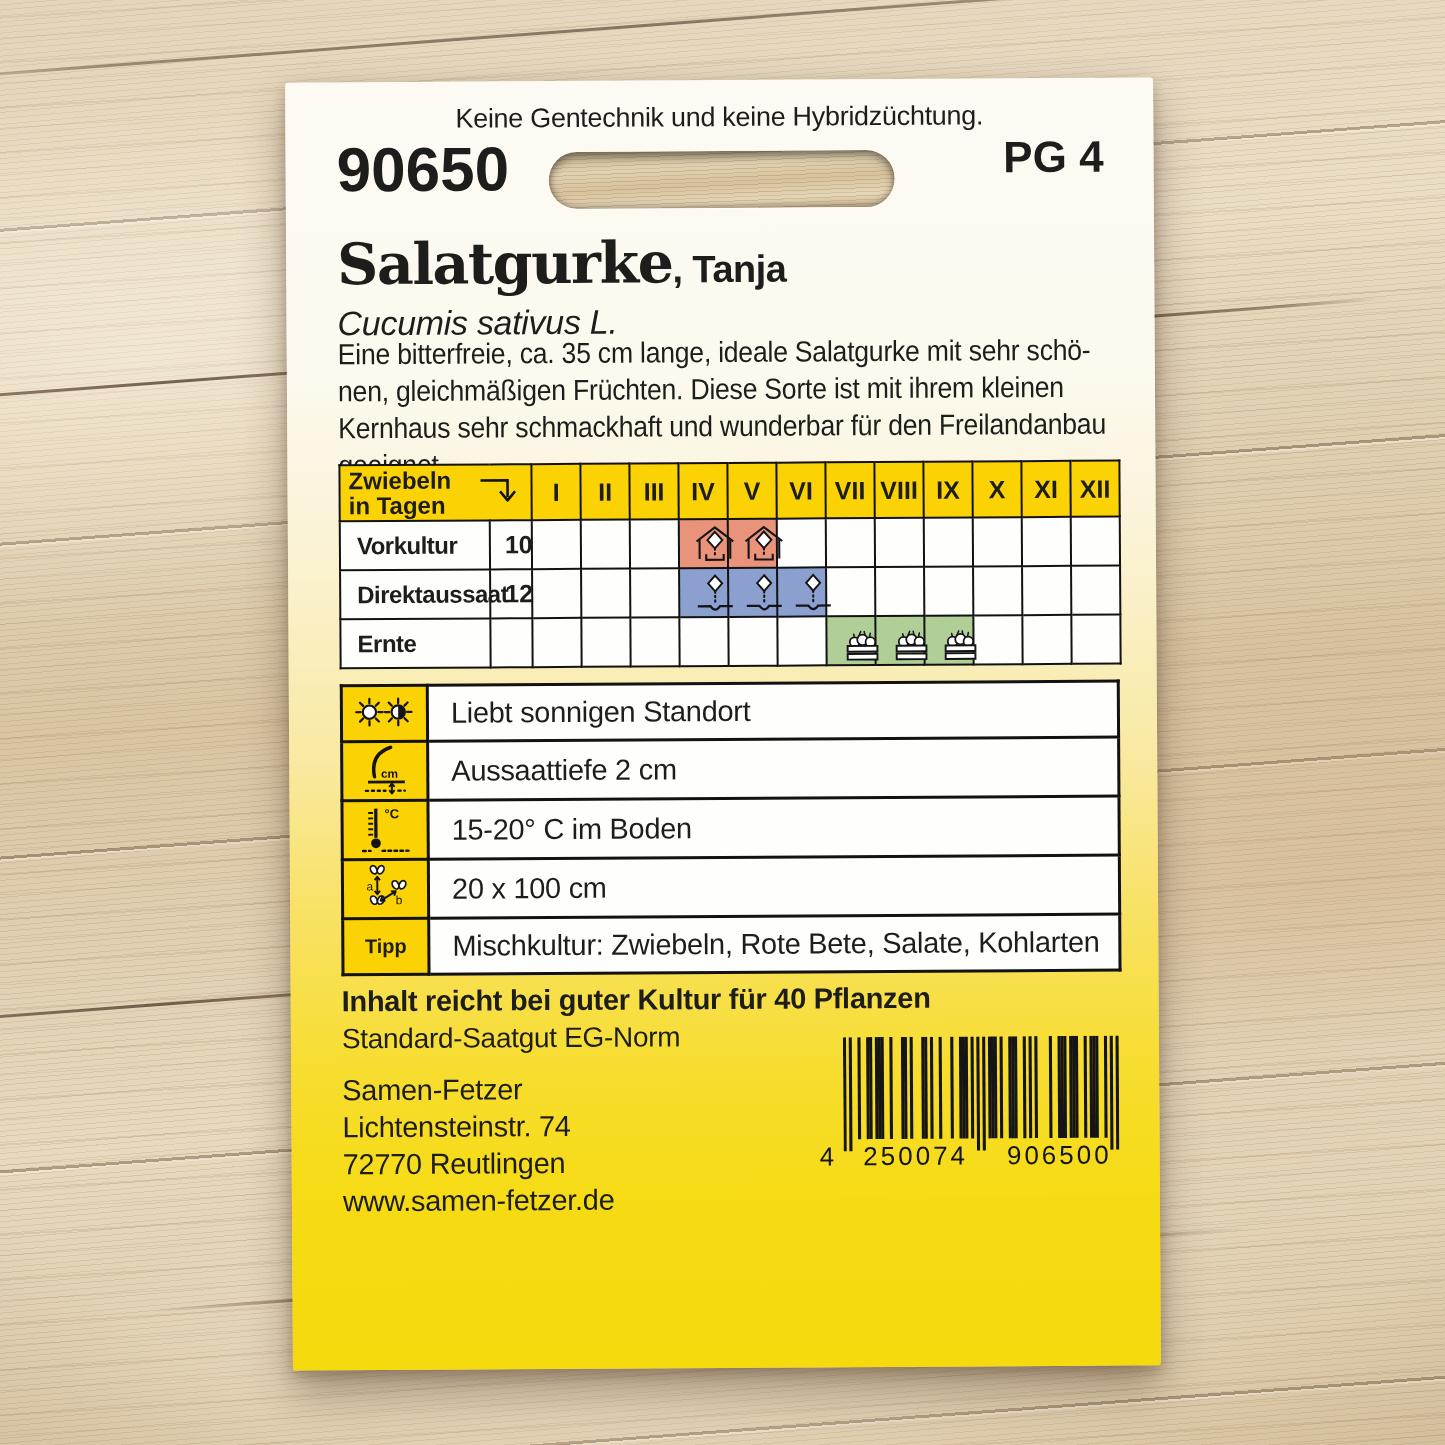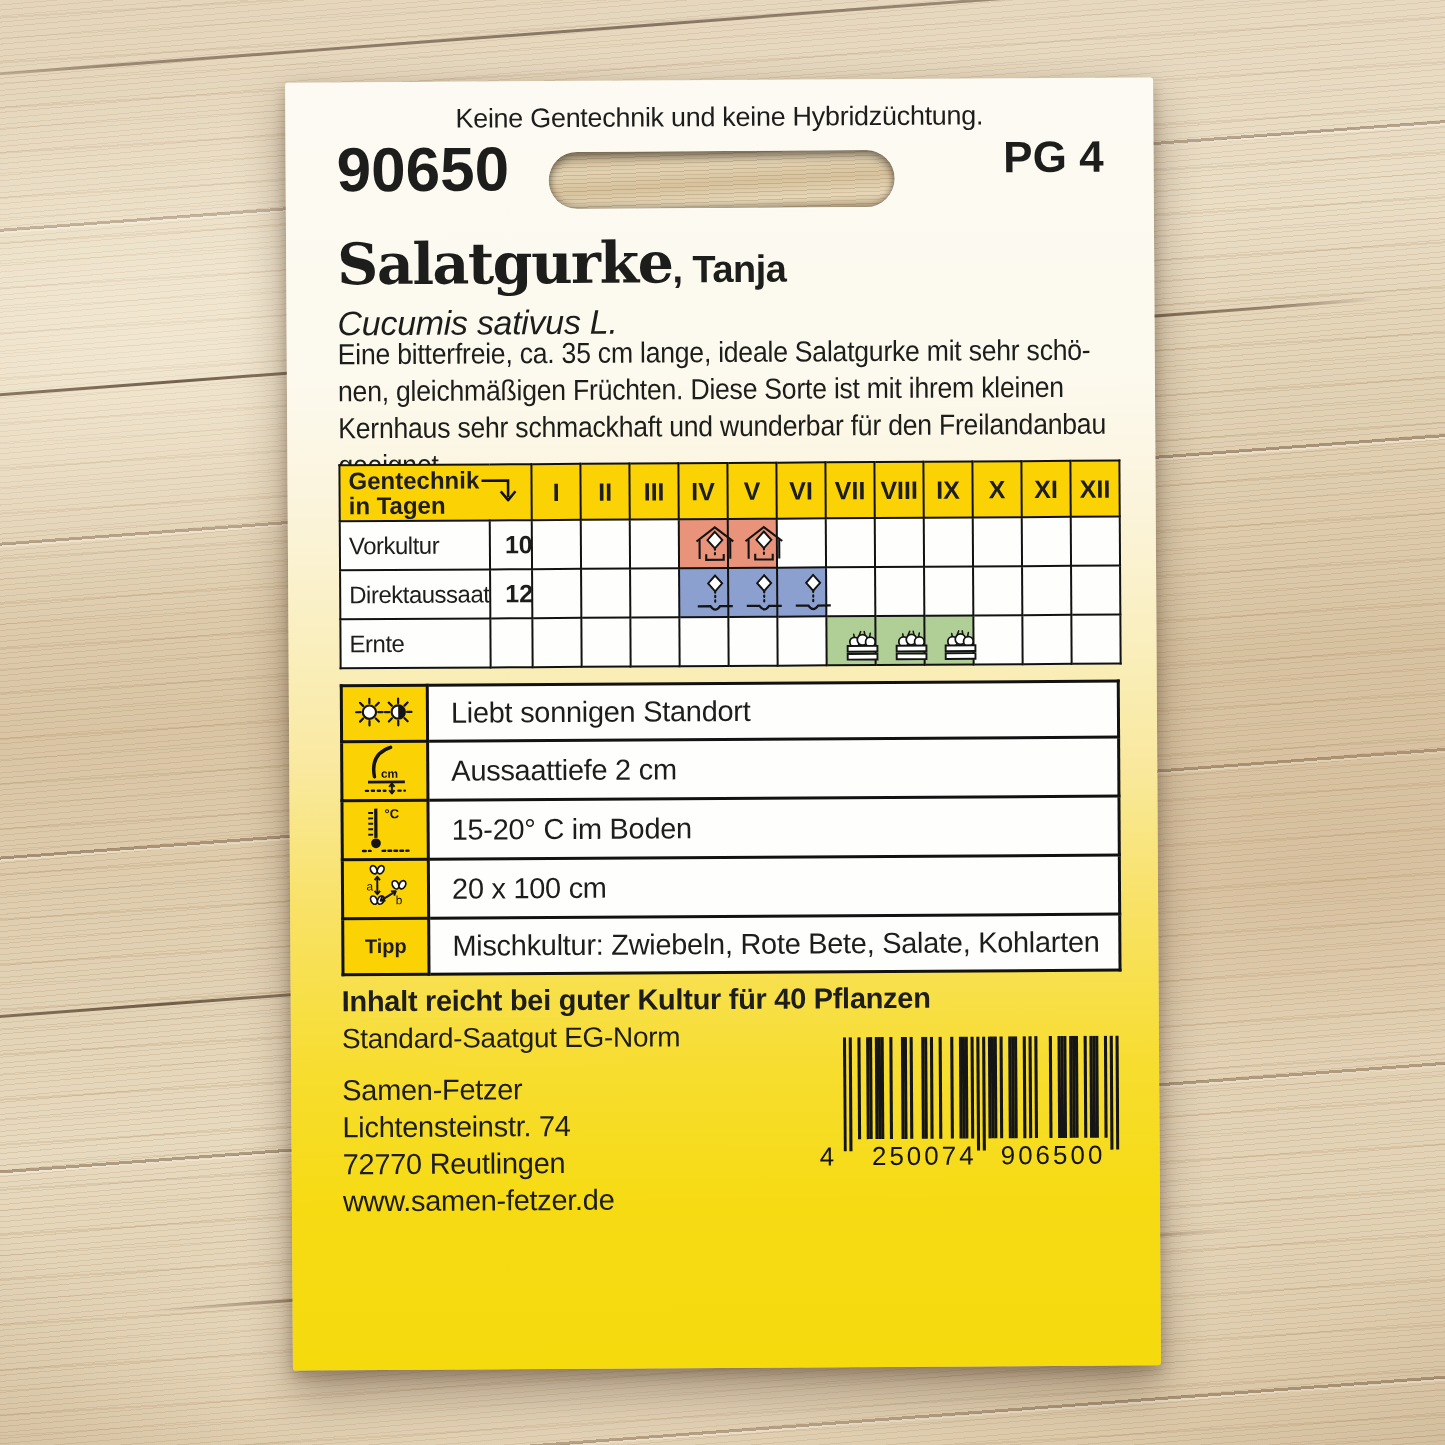--- a/index.html
+++ b/index.html
@@ -48,43 +48,43 @@
 
   
   table{border-collapse:collapse;}
   .calendar{position:absolute;left:51px;top:382px;width:780px;table-layout:fixed;}
   .calendar th,.calendar td{border:2px solid #121212;padding:0;}
   .calendar th{background:var(--table-yellow,#fbd304);height:54px;font-size:25px;}
   .cal-head-label{text-align:left;}
   .cal-head-inner{display:flex;align-items:center;justify-content:space-between;padding:2px 10px 2px 8px;}
   .cal-head-text{font-size:24px;line-height:25px;font-weight:bold;text-align:left;}
   .calendar td{background:#fefefc;height:47px;text-align:center;padding-left:14px;}
-  td.cal-label{text-align:left;padding-left:8px;font-weight:normal;font-size:24px;letter-spacing:-0.5px;}
+  td.cal-label{text-align:left;padding-left:16px;font-weight:bold;font-size:24px;letter-spacing:-0.5px;}
   td.cal-days{font-weight:bold;font-size:25px;}
   td.cal-cell svg{display:block;margin:1px auto 0;}
 
   
   .info{position:absolute;left:51px;top:602px;width:780px;table-layout:fixed;}
   .info td{border:3px solid #121212;height:53px;padding:0;}
   td.info-icon{background:var(--table-yellow,#fbd304);text-align:center;vertical-align:middle;margin-top:20px;}
   td.info-icon .tipp{font-weight:bold;font-size:20px;}
   td.info-text{background:#fefefc;padding-left:22px;font-size:29px;letter-spacing:-0.3px;}
 
   .yield{position:absolute;left:51px;top:903px;font-size:29px;font-weight:bold;letter-spacing:-0.3px;}
   .standard{position:absolute;left:51px;top:941px;font-size:28px;letter-spacing:-0.3px;}
   .standard b{font-weight:normal;}
   .address{position:absolute;left:51px;top:990px;font-size:29px;line-height:37px;letter-spacing:-0.3px;}
 
   
   .barcode{position:absolute;left:528px;top:958px;width:300px;height:140px;}
   .barcode svg{position:absolute;left:24px;top:0;}
   .bc-digit{position:absolute;top:104px;font-size:26px;letter-spacing:3px;color:#151515;}
   .bc-first{left:0;}
-  .bc-g1{left:35px;width:122px;text-align:right;}
-  .bc-g2{left:181px;width:122px;text-align:left;}
+  .bc-g1{left:35px;width:122px;text-align:center;}
+  .bc-g2{left:170px;width:122px;text-align:right;}
 </style>
 </head>
 <body>
 
 <div class="scene">
   <div class="wood">
     <div class="crack" style="top:150px;left:60px;width:1500px;"></div>
     <div class="crack" style="top:470px;left:-40px;width:760px;"></div>
     <div class="crack" style="top:478px;left:900px;width:640px;"></div>
     <div class="crack" style="top:1090px;left:-30px;width:620px;"></div>
@@ -111,21 +111,21 @@
       <colgroup>
           <col style="width:150px">
           <col style="width:42px">
           <col span="12" style="width:49px">
         </colgroup>
       <thead>
         <tr>
           <th class="cal-head-label" colspan="2">
             <div class="cal-head-inner">
               <div class="cal-head-text">
-                <div>Gentechnik</div>
+                <div>Zwiebeln</div>
                 <div>in Tagen</div>
               </div>
               <svg width="42" height="34" viewBox="0 0 42 34">
                 <path d="M2 5 H29 V22" fill="none" stroke="#121212" stroke-width="2.6"></path>
                 <path d="M21.5 16 L29 25 L36.5 16" fill="none" stroke="#121212" stroke-width="2.6" stroke-linejoin="round"></path>
               </svg>
             </div>
           </th>
         <th>I</th>
             <th>II</th>

